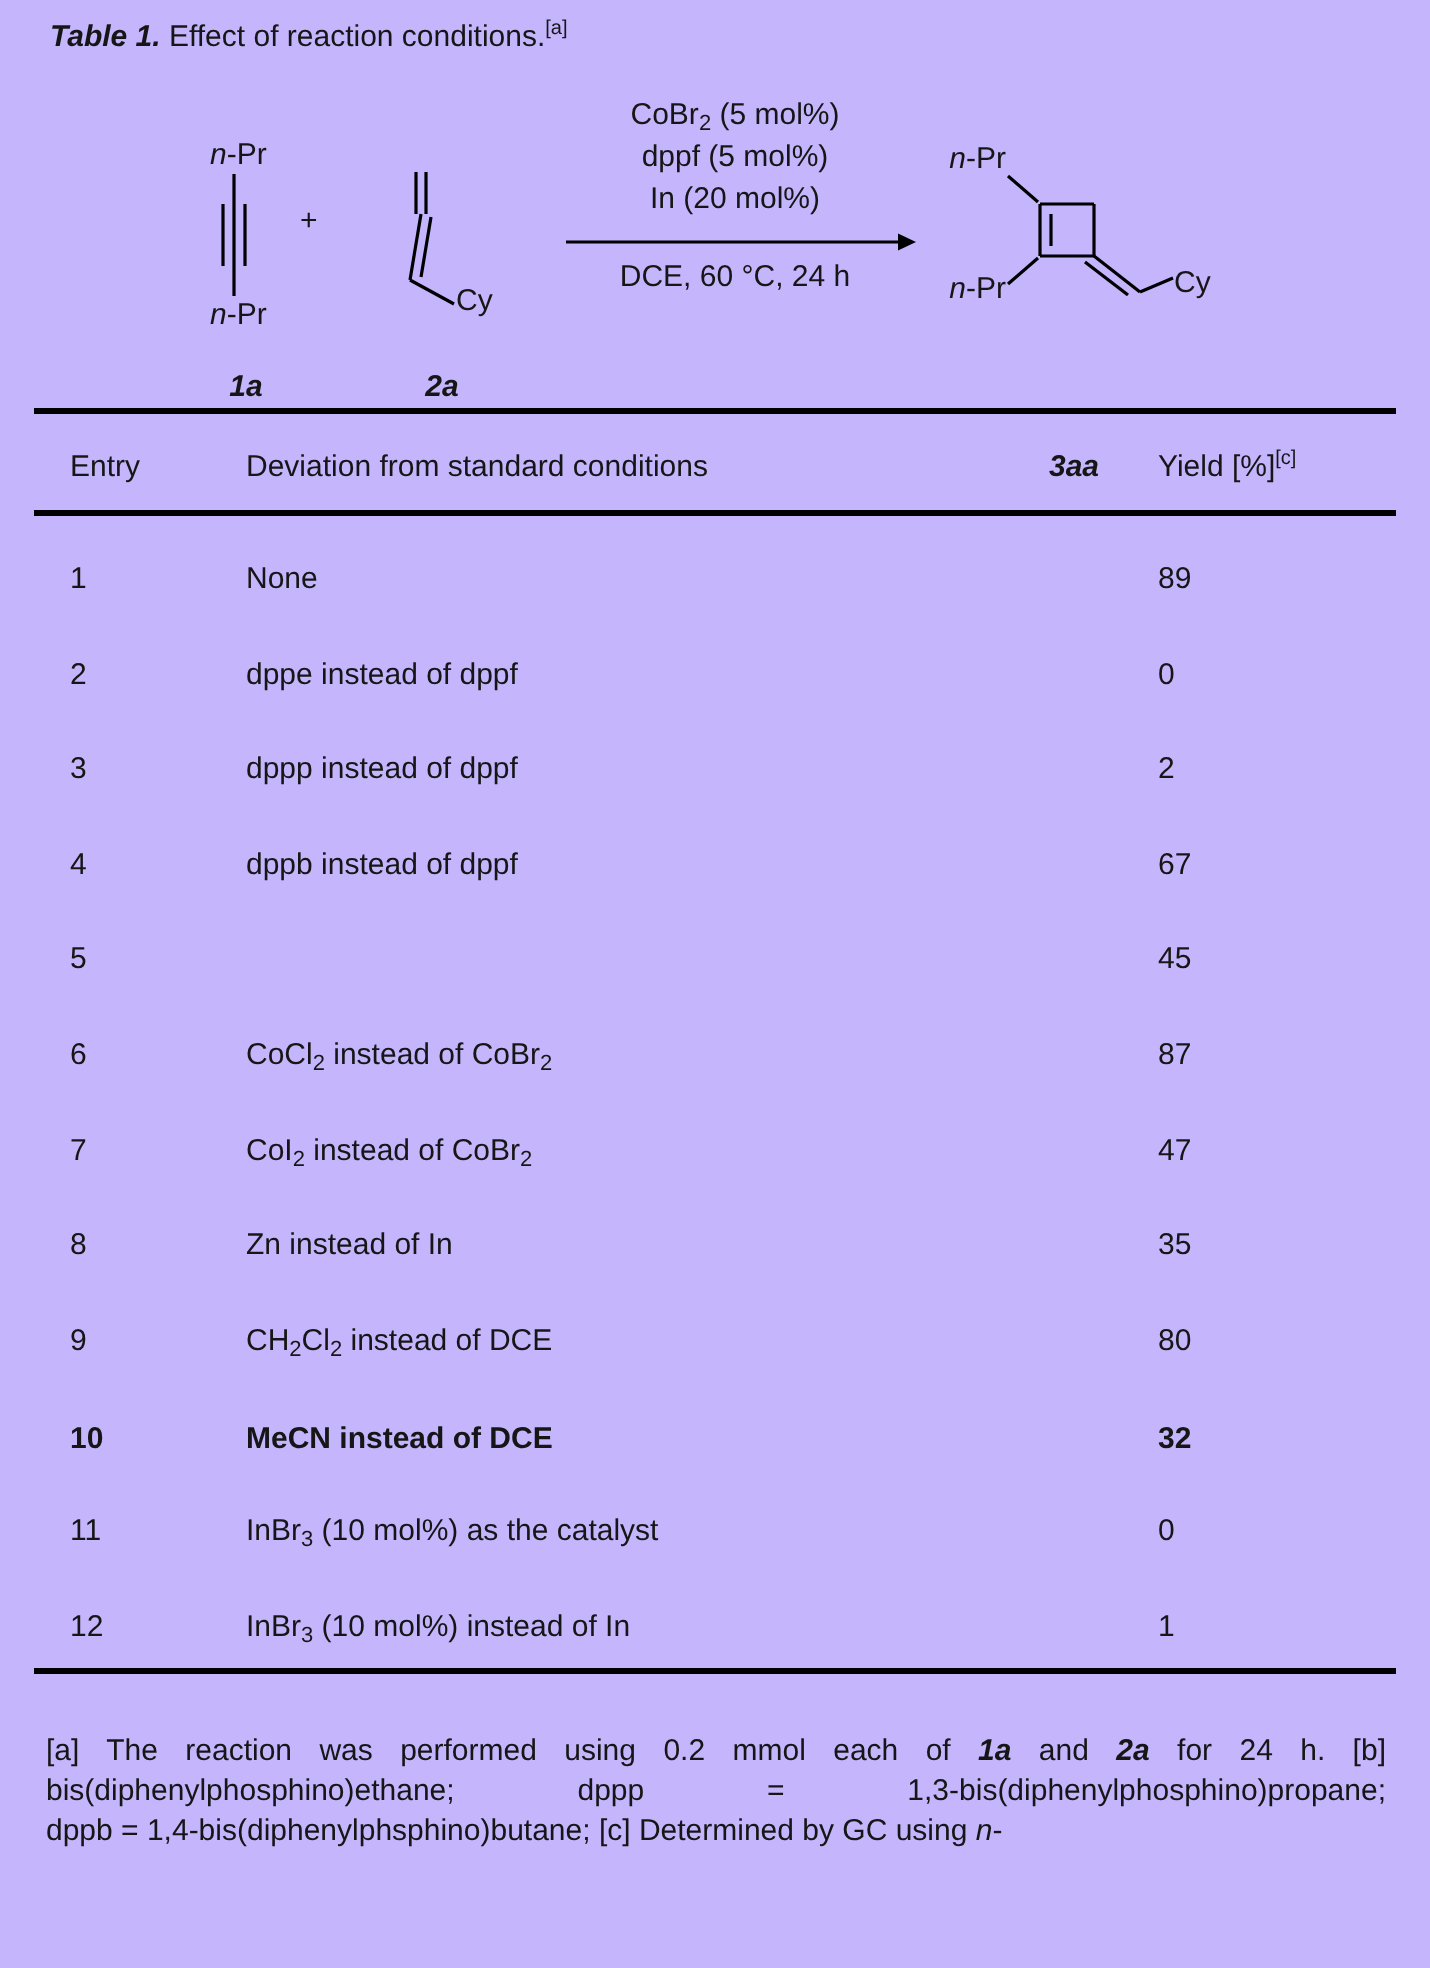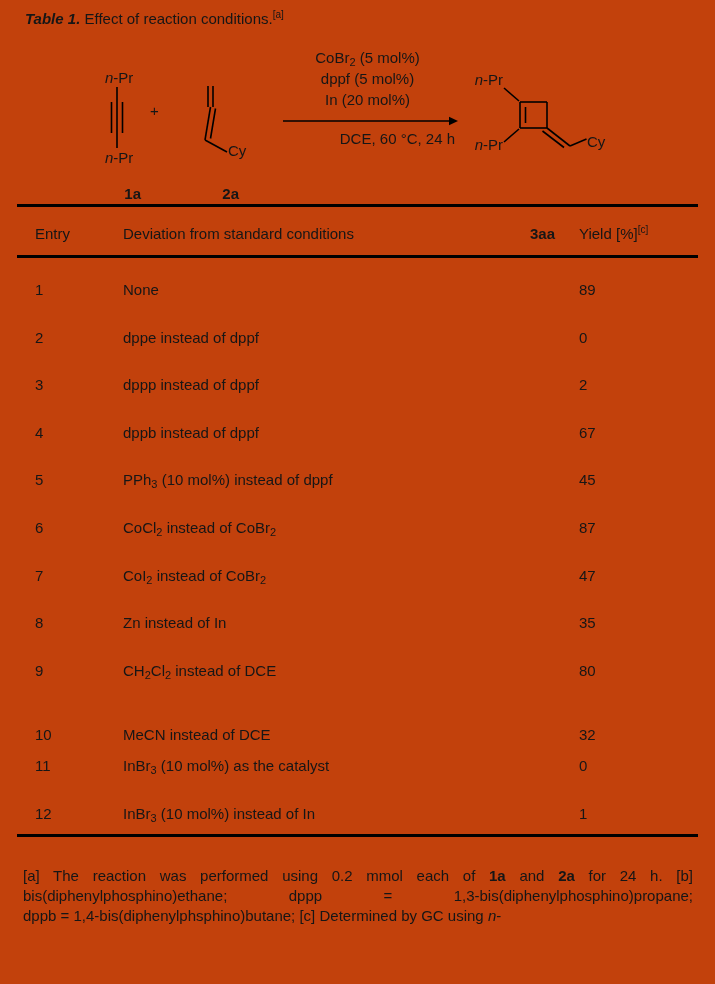--- a/index.html
+++ b/index.html
@@ -1,37 +1,37 @@
 <!DOCTYPE html>
 <html><head>
 <meta charset="utf-8">
 <style>
   html,body{margin:0;padding:0;background:#fff;}
-  .page{position:relative;width:715px;height:984px;background:#c2410c;
+  .page{position:relative;width:715px;height:984px;background:#c4b5fd;
         font-family:"Liberation Sans","DejaVu Sans",sans-serif;color:#161616;
         font-size:15px;overflow:hidden;}
   .abs{position:absolute;line-height:18px;white-space:nowrap;}
-  .b{font-weight:700;}
+  .b{font-weight:700;font-style:italic;}
   .i{font-style:italic;}
   sub,sup{line-height:0;position:relative;vertical-align:baseline;}
   sub{top:3px;font-size:11px;}
   sup{top:-6px;font-size:10px;}
   .rule{position:absolute;left:17px;width:681px;height:3px;background:#000;}
   .scheme-svg{position:absolute;left:0;top:0;pointer-events:none;}
   .conditions{line-height:21px;text-align:center;}
   .conditions .rich-line{text-align:center;}
   .hdr{top:225px;}
   .row{position:absolute;left:0;width:715px;height:18px;line-height:18px;}
   .c-entry{position:absolute;left:35px;}
   .c-dev{position:absolute;left:123px;white-space:nowrap;}
   .c-yield{position:absolute;left:579px;}
   .footnote{position:absolute;left:23px;top:866px;width:670px;line-height:20px;}
   .footnote .rich-line{text-align:justify;text-align-last:justify;}
   .footnote .rich-line:last-child{text-align-last:left;}
-  .ctr{text-align:right;}
+  .ctr{text-align:center;}
   .rgt{text-align:right;}
 </style>
 </head>
 <body>
 
 <div class="page">
 
   <div class="abs" style="left:25px;top:10px;"><span class="b i">Table 1.</span><span> Effect of reaction conditions.</span><sup>[a]</sup></div>
 
   <svg class="scheme-svg" width="715" height="220" viewBox="0 0 715 220">
@@ -116,21 +116,20 @@
     </div>
 
     <div class="row" style="top: 423.8px;">
       <span class="c-entry">4</span>
       <span class="c-dev"><span>dppb instead of dppf</span></span>
       <span class="c-yield">67</span>
     </div>
 
     <div class="row" style="top: 471.4px;">
       <span class="c-entry">5</span>
-      <span class="c-dev"><span>PPh</span><sub>3</sub><span> (10 mol%) instead of dppf</span></span>
       <span class="c-yield">45</span>
     </div>
 
     <div class="row" style="top: 519px;">
       <span class="c-entry">6</span>
       <span class="c-dev"><span>CoCl</span><sub>2</sub><span> instead of CoBr</span><sub>2</sub></span>
       <span class="c-yield">87</span>
     </div>
 
     <div class="row" style="top: 566.6px;">
@@ -144,21 +143,21 @@
       <span class="c-dev"><span>Zn instead of In</span></span>
       <span class="c-yield">35</span>
     </div>
 
     <div class="row" style="top: 661.8px;">
       <span class="c-entry">9</span>
       <span class="c-dev"><span>CH</span><sub>2</sub><span>Cl</span><sub>2</sub><span> instead of DCE</span></span>
       <span class="c-yield">80</span>
     </div>
 
-    <div class="row" style="top: 726px;">
+    <div class="row" style="top: 711px; font-weight: bold;">
       <span class="c-entry">10</span>
       <span class="c-dev"><span>MeCN instead of DCE</span></span>
       <span class="c-yield">32</span>
     </div>
 
     <div class="row" style="top: 757px;">
       <span class="c-entry">11</span>
       <span class="c-dev"><span>InBr</span><sub>3</sub><span> (10 mol%) as the catalyst</span></span>
       <span class="c-yield">0</span>
     </div>

